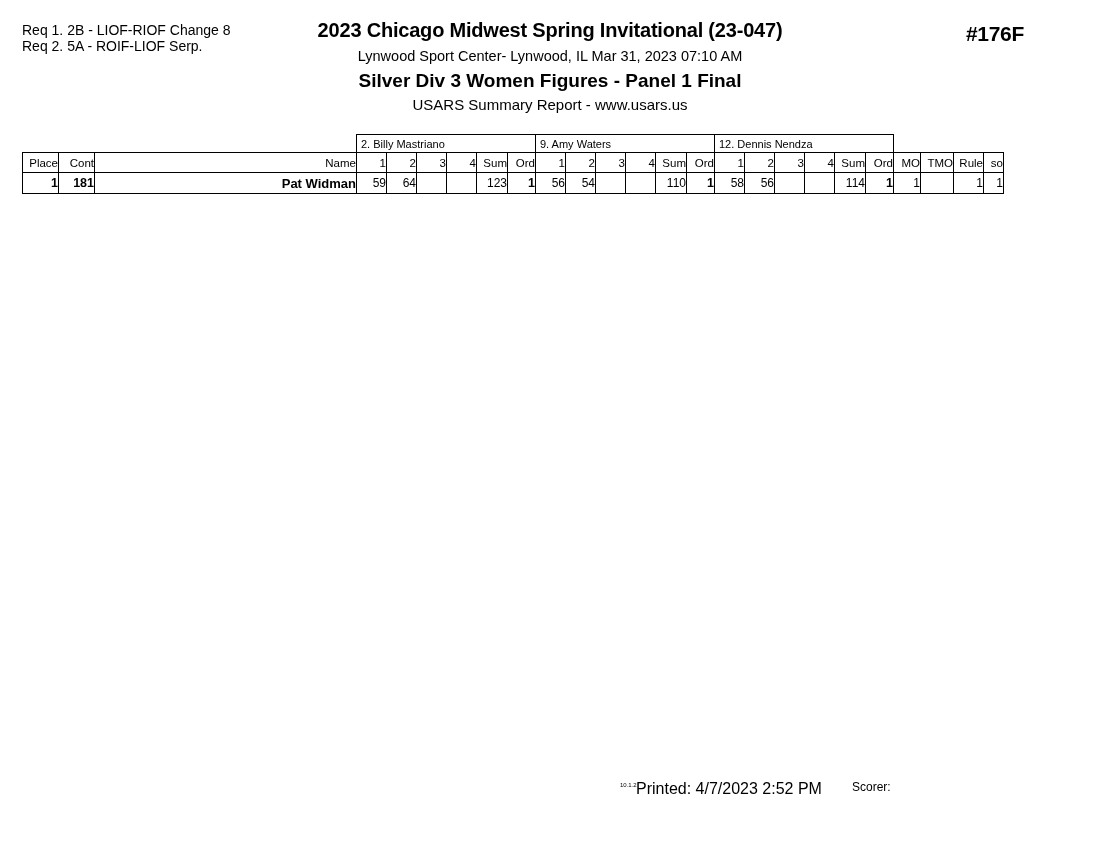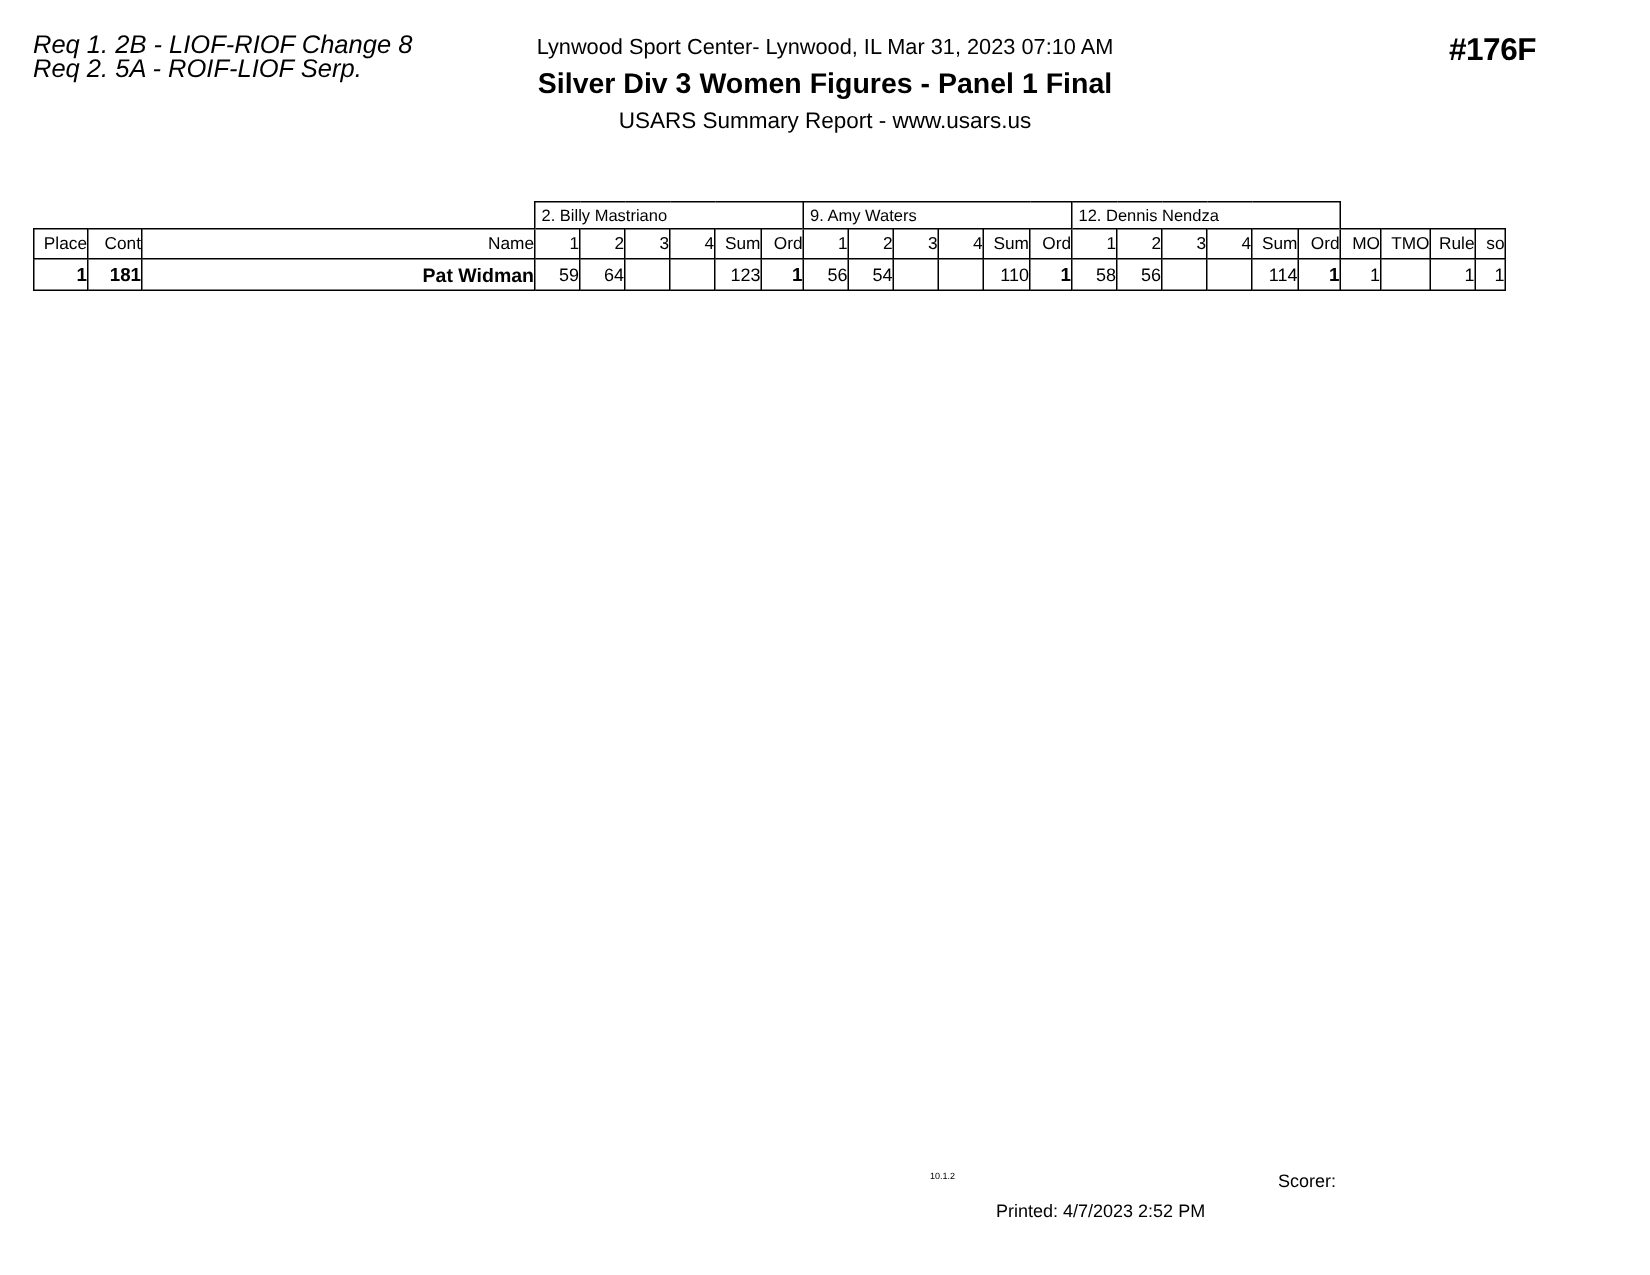--- a/index.html
+++ b/index.html
@@ -14,24 +14,23 @@
     color: #000000;
     position: relative;
     overflow: hidden;
   }
 
   
   .reqs {
     position: absolute;
     left: 22px;
     top: 22px;
-    font-size: 17px;
+    font-size: 14px;
     line-height: 16px;
     white-space: nowrap;
-    font-style: italic;
   }
 
   
   .header {
     position: absolute;
     left: 0;
     top: 18px;
     width: 1100px;
     text-align: center;
   }
@@ -144,42 +143,42 @@
     font-size: 12px;
   }
   .footer .tiny {
     position: absolute;
     left: 620px;
     top: 2px;
     font-size: 6px;
   }
   .footer .printed {
     position: absolute;
-    left: 664px;
+    left: 636px;
     top: 0;
-    font-size: 12px;
+    font-size: 16px;
     white-space: nowrap;
-    margin-top: 20px;
   }
   .footer .scorer {
     position: absolute;
     left: 852px;
     top: 0;
     font-size: 12px;
   }
 </style>
 </head>
 <body>
 
 <div class="reqs">
   <div>Req  1.  2B - LIOF-RIOF Change 8</div>
   <div>Req  2.  5A - ROIF-LIOF Serp.</div>
 </div>
 
 <div class="header">
+  <div class="hdr-title">2023 Chicago Midwest Spring Invitational (23-047)</div>
   <div class="hdr-venue">Lynwood Sport Center- Lynwood, IL  Mar 31, 2023  07:10 AM</div>
   <div class="hdr-event">Silver Div 3 Women Figures - Panel 1 Final</div>
   <div class="hdr-report">USARS Summary Report - www.usars.us</div>
 </div>
 <div class="sheet-number">#176F</div>
 
 <div class="table-wrap">
   <table class="results">
     <colgroup>
       <col style="width:36px">

